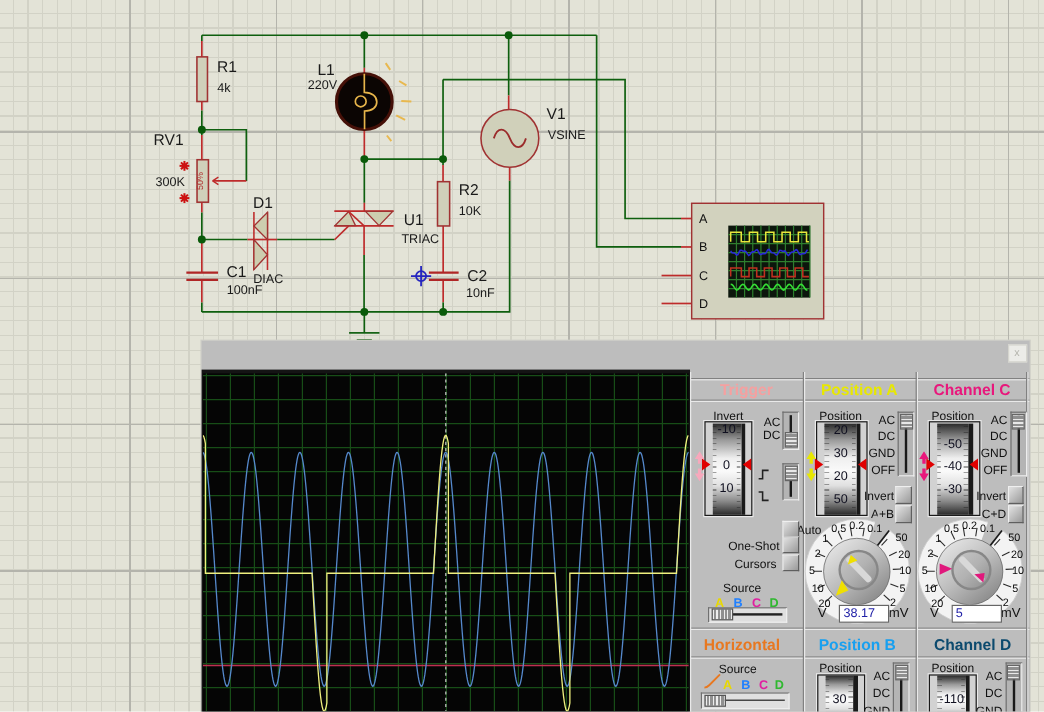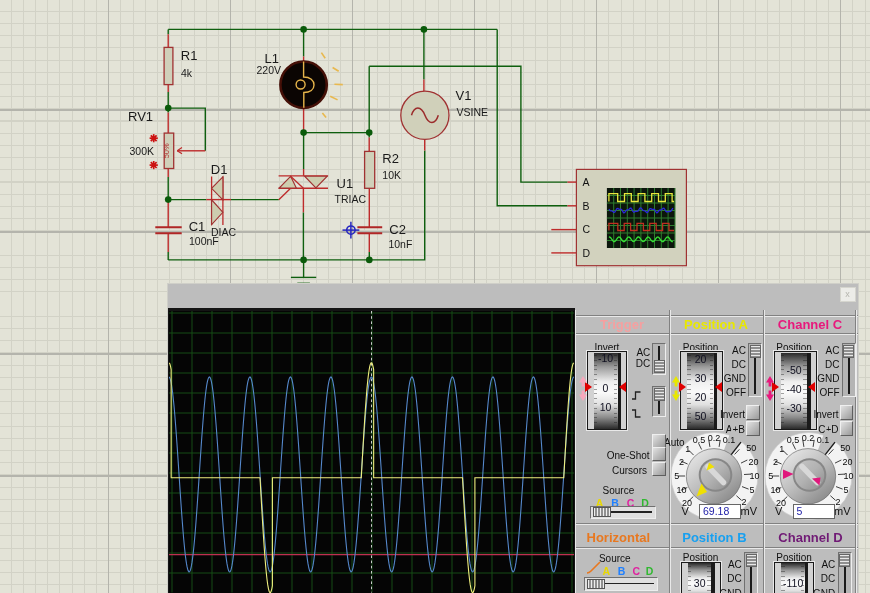--- a/index.html
+++ b/index.html
@@ -196,21 +196,21 @@
       <div class="grvh" style="left:0;right:0;top:237.2px"></div>
       <div class="grvv" style="top:0px;bottom:0;left:94.2px"></div>
       <div class="grvv" style="top:0px;bottom:0;left:187.7px"></div>
       <div class="grvv" style="top:0;bottom:0;left:280.2px"></div>
       <div style="left:0;top:0;bottom:0;width:0;border-left:1px solid #E9E9E9;"></div>
       <span class="hdr" style="left:47px;top:7px;color:#F5A0A0;">Trigger</span>
       <span class="hdr" style="left:141px;top:7px;color:#E8E800;">Position A</span>
       <span class="hdr" style="left:235px;top:7px;color:#E8187C;">Channel C</span>
       <span class="hdr" style="left:43.3px;top:220px;color:#E87820;">Horizontal</span>
       <span class="hdr" style="left:139.4px;top:220px;color:#18A0F0;">Position B</span>
-      <span class="hdr" style="left:235.5px;top:220px;color:#701a75;">Channel D</span>
+      <span class="hdr" style="left:235.5px;top:220px;color:#0c4a6e;">Channel D</span>
       <span class="clab" style="left:31.9px;top:32.5px;">Invert</span>
       <div class="disp" style="left:11.5px;top:41.4px;width:38.5px;height:77px">
         <div class="grad" style="width:24.0px"></div>
         <div class="tick" style="left:6px"></div>
         <div class="tick" style="left:26.0px"></div>
         <div class="dark" style="left:30.0px"></div>
         <span class="dnum" style="left:18.0px;top:6px">-10</span>
         <span class="dnum" style="left:18.0px;top:35.50000000000001px">0</span>
         <span class="dnum" style="left:18.0px;top:54.9px">10</span>
       </div>
@@ -321,21 +321,21 @@
         <line x1="57.0" y1="34.6" x2="73.0" y2="14.1" stroke="#1A1A1A" stroke-width="1.4"></line>
         <circle cx="46" cy="48.3" r="27.7" fill="url(#g1ka)" stroke="#5A5A5A" stroke-width="0.6"></circle>
         <circle cx="47.5" cy="47" r="16.8" fill="#878787"></circle>
         <circle cx="47.5" cy="47" r="14.8" fill="url(#g2ka)"></circle>
         <line x1="40" y1="38.5" x2="55.5" y2="54.5" stroke="#D8D8D8" stroke-width="5.5" stroke-linecap="round"></line>
         <polygon points="28.5,68.5 39,64 33.5,55.5" fill="#F0E000"></polygon>
         <polygon points="38.5,42.5 46.5,39 41,34.5" fill="#F0E000"></polygon>
       </svg>
       <span class="clab" style="left:110.1px;top:195.5px;font-size:11px;">V</span>
       <span class="clab" style="left:173.8px;top:195.5px;font-size:11px;">mV</span>
-      <div class="vbox" style="left:124.0px;top:194.5px;width:37px;height:13px">69.18</div>
+      <div class="vbox" style="left:124.0px;top:194.5px;width:37px;height:13px">38.17</div>
       <span class="clab" style="left:219px;top:32.5px;">Position</span>
       <div class="disp" style="left:198.8px;top:41.4px;width:41px;height:77px">
         <div class="grad" style="width:26.5px"></div>
         <div class="tick" style="left:6px"></div>
         <div class="tick" style="left:28.5px"></div>
         <div class="dark" style="left:32.5px"></div>
         <span class="dnum" style="left:19.25px;top:17.300000000000004px">-50</span>
         <span class="dnum" style="left:19.25px;top:36.6px">-40</span>
         <span class="dnum" style="left:19.25px;top:55.9px">-30</span>
       </div>

